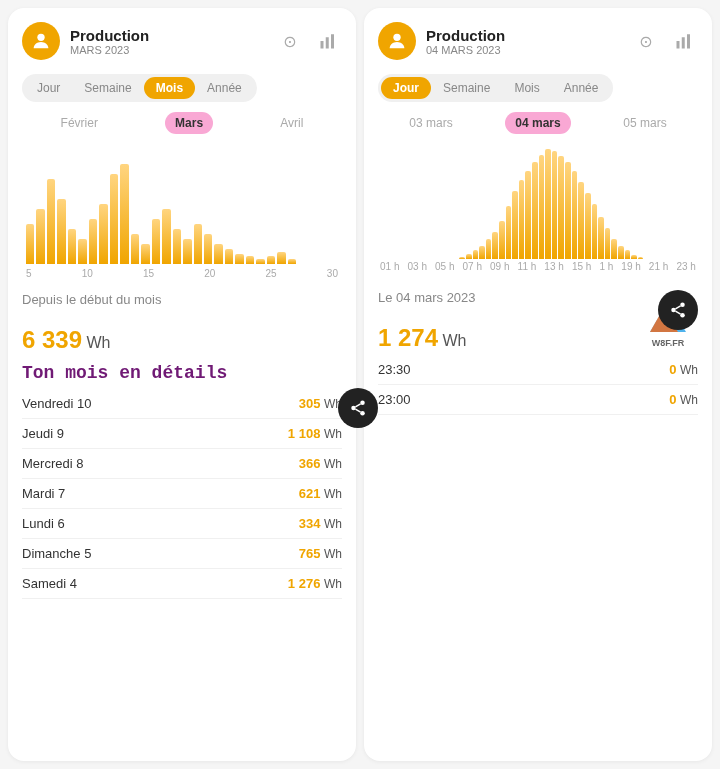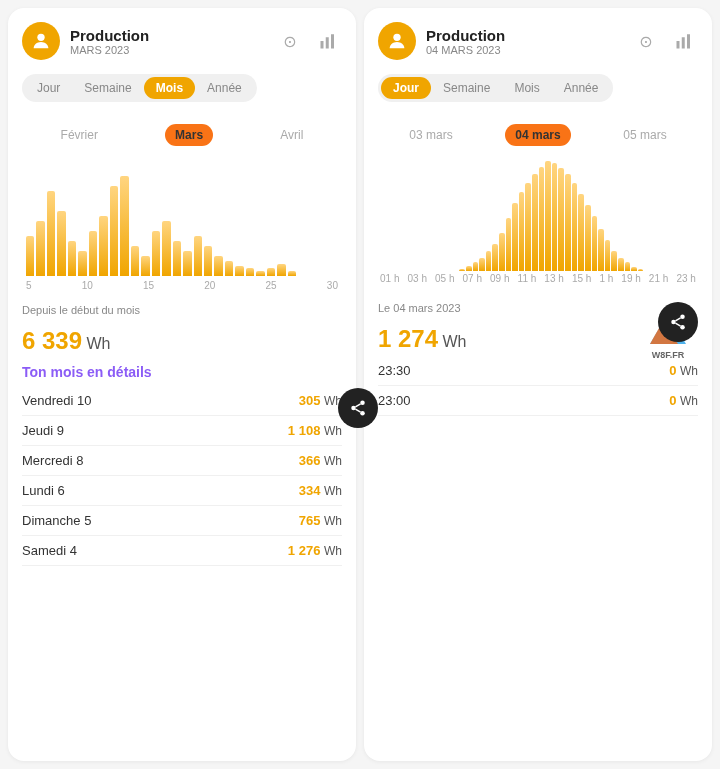--- a/index.html
+++ b/index.html
@@ -51,21 +51,21 @@
     .icon-btn {
       width: 28px; height: 28px;
       display: flex; align-items: center; justify-content: center;
       cursor: pointer; color: #aaa;
       font-size: 16px;
     }
     
     .tabs {
       display: flex;
       gap: 0;
-      margin-bottom: 22px;
+      margin-bottom: 10px;
       background: #f0f0f0;
       border-radius: 20px;
       padding: 3px;
       width: fit-content;
     }
     .tab {
       padding: 4px 12px;
       border-radius: 16px;
       font-size: 12px;
       color: #888;
@@ -82,21 +82,21 @@
       justify-content: space-around;
       margin-bottom: 10px;
     }
     .period-item {
       font-size: 12px;
       color: #aaa;
       padding: 4px 10px;
       cursor: pointer;
     }
     .period-item.active {
-      background: #f97316;
+      background: #f9a8d4;
       border-radius: 16px;
       color: #333;
       font-weight: 600;
     }
     
     .chart-area {
       width: 100%;
       height: 140px;
       position: relative;
       margin-bottom: 8px;
@@ -122,42 +122,43 @@
     }
     .chart-label {
       font-size: 10px;
       color: #aaa;
     }
     
     .stat-section {
       margin: 8px 0 4px;
     }
     .stat-label {
-      font-size: 11px; color: #888; margin-bottom: 12px;
+      font-size: 13px; color: #888; margin-bottom: 20px;
     }
     .stat-value {
       font-size: 24px; font-weight: 700; color: #f0a500; line-height: 1.1;
     }
     .stat-unit {
       font-size: 16px; font-weight: 400; color: #555;
     }
     
     .share-btn {
       position: absolute;
       width: 40px; height: 40px;
       border-radius: 50%;
       background: #222;
       display: flex; align-items: center; justify-content: center;
       color: white; font-size: 18px;
       cursor: pointer;
     }
     
     .details-title {
-      font-size: 14px; font-weight: 700; color: #8b5cf6;
+      font-size: 18px; font-weight: 700; color: #701a75;
       margin: 10px 0 6px;
+      font-family: Liberation Mono, monospace;
     }
     .detail-row {
       display: flex;
       justify-content: space-between;
       align-items: center;
       padding: 7px 0;
       border-bottom: 1px solid #f0f0f0;
     }
     .detail-day {
       font-size: 13px; color: #333;
@@ -298,20 +299,24 @@
   </div>
         <div class="detail-row">
     <span class="detail-day">Jeudi 9</span>
     <span class="detail-value">1 108 <span class="detail-unit">Wh</span></span>
   </div>
         <div class="detail-row">
     <span class="detail-day">Mercredi 8</span>
     <span class="detail-value">366 <span class="detail-unit">Wh</span></span>
   </div>
         <div class="detail-row">
+    <span class="detail-day">Mardi 7</span>
+    <span class="detail-value">621 <span class="detail-unit">Wh</span></span>
+  </div>
+        <div class="detail-row">
     <span class="detail-day">Lundi 6</span>
     <span class="detail-value">334 <span class="detail-unit">Wh</span></span>
   </div>
         <div class="detail-row">
     <span class="detail-day">Dimanche 5</span>
     <span class="detail-value">765 <span class="detail-unit">Wh</span></span>
   </div>
         <div class="detail-row">
     <span class="detail-day">Samedi 4</span>
     <span class="detail-value">1 276 <span class="detail-unit">Wh</span></span>

